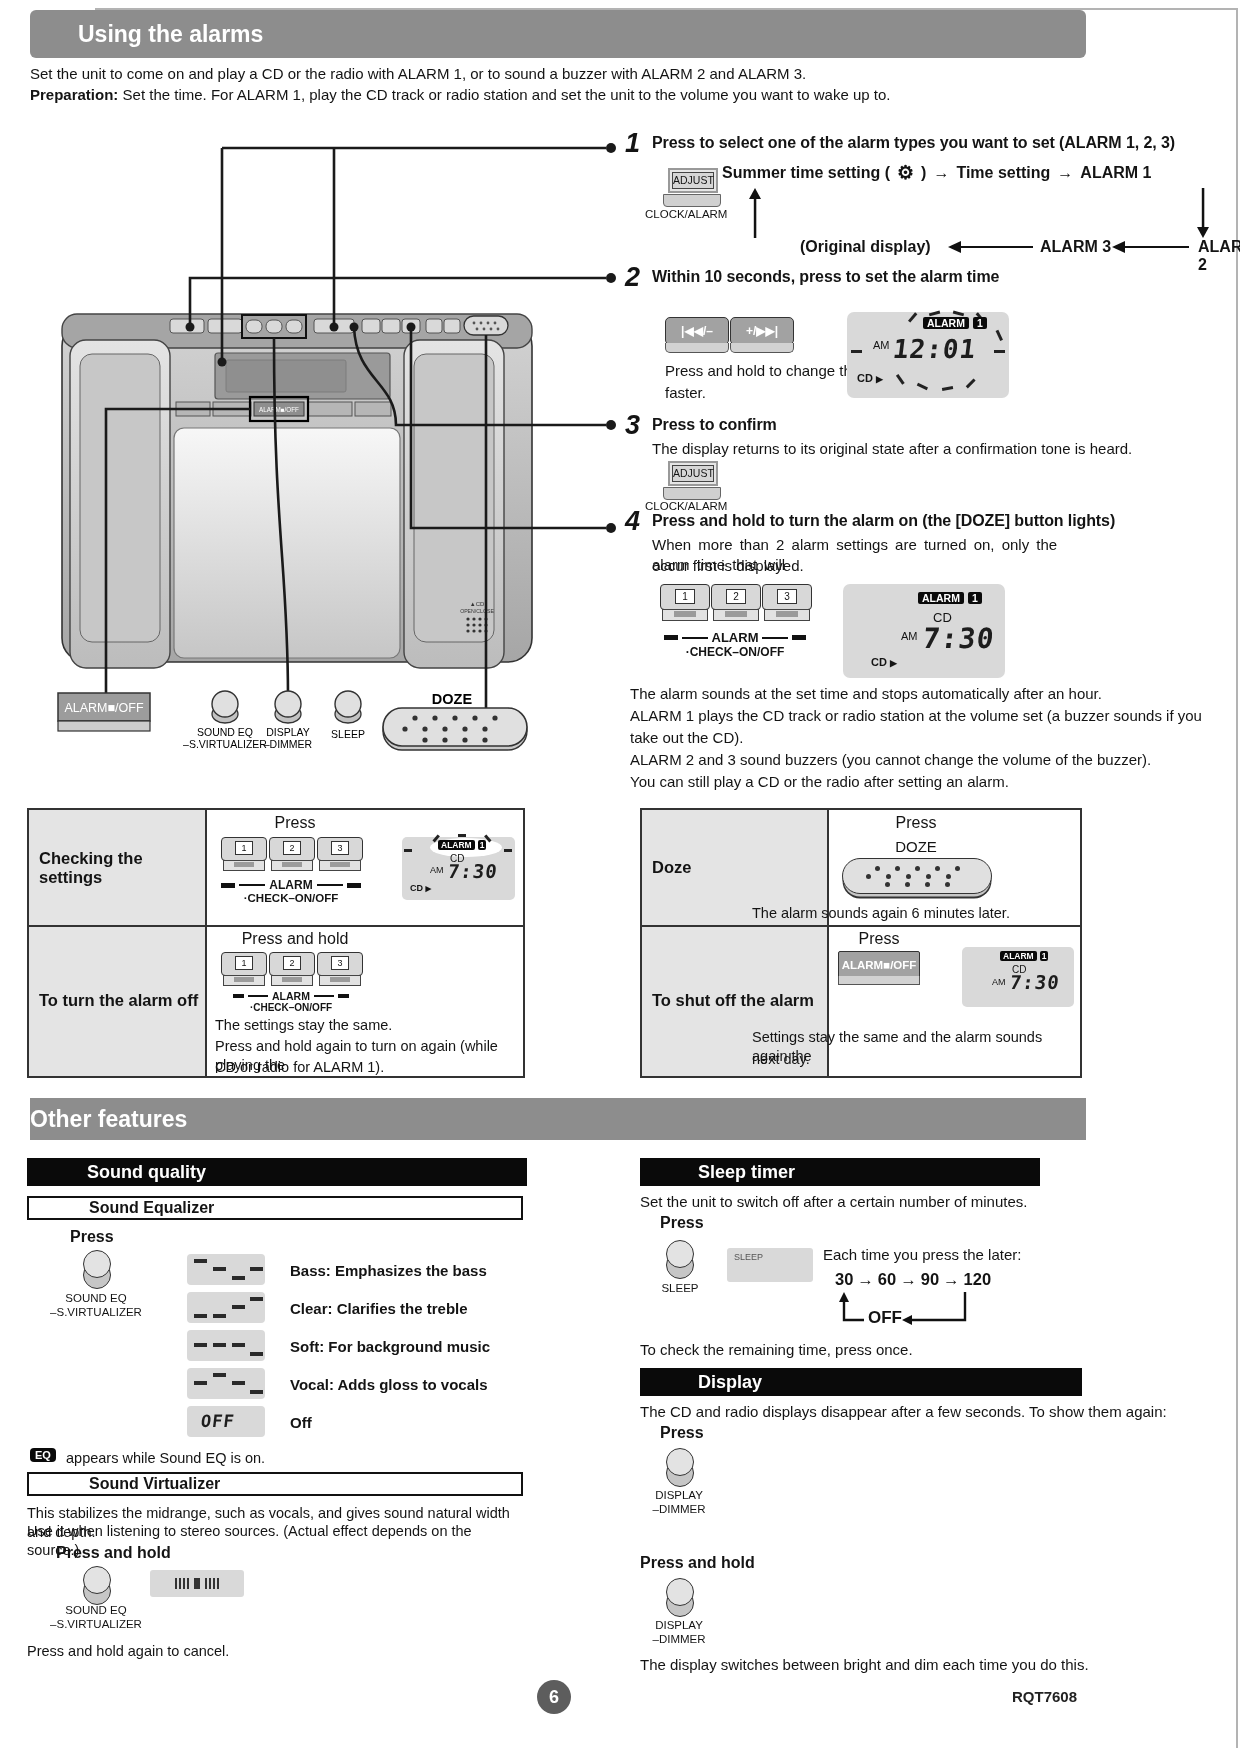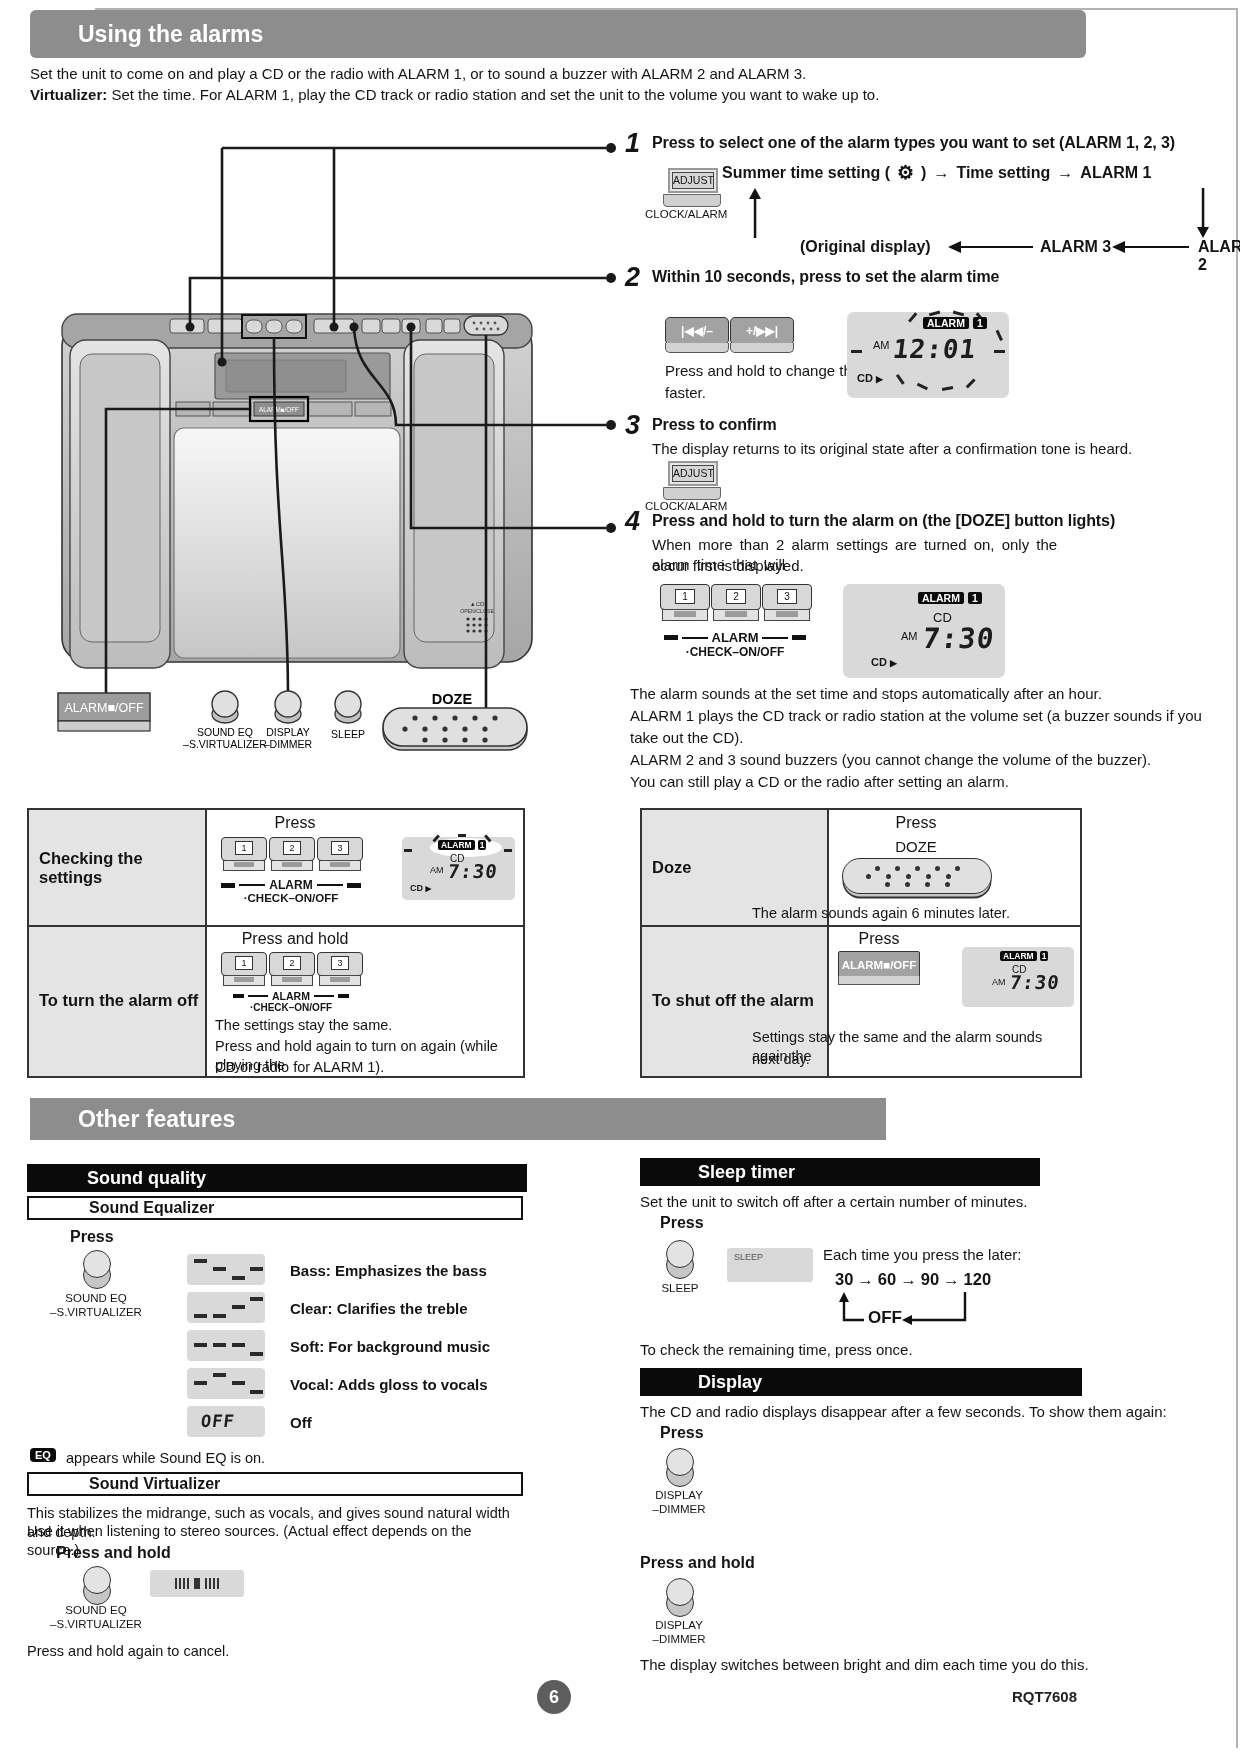--- a/index.html
+++ b/index.html
@@ -64,21 +64,21 @@
 
   <div class="abs" style="left:95px;top:8px;width:1143px;border-top:2px solid #b3b3b3;"></div>
   <div class="abs" style="left:1236px;top:8px;height:1740px;border-left:2px solid #b3b3b3;"></div>
 
   <div class="abs band" style="left:30px;top:10px;width:1056px;height:48px;font-size:23px;padding-left:48px;box-sizing:border-box;border-radius:6px;">
     <span>Using the alarms</span>
   </div>
 
   <div class="abs t15" style="left:30px;top:64px;width:1190px;">Set the unit to come on and play a CD or the radio with ALARM 1, or to sound a buzzer with ALARM 2 and ALARM 3.</div>
   <div class="abs t15" style="left:30px;top:85px;width:1190px;">
-    <span class="b">Virtualizer:</span>
+    <span class="b">Preparation:</span>
     <span>Set the time. For ALARM 1, play the CD track or radio station and set the unit to the volume you want to wake up to.</span>
   </div>
 
   <svg class="abs" style="left:40px;top:110px;" width="585" height="680" viewBox="0 0 585 680">
     <defs>
       <linearGradient id="gB" x1="0" x2="0" y1="0" y2="1">
           <stop offset="0" stop-color="#d2d2d2"></stop>
           <stop offset="1" stop-color="#a6a6a6"></stop>
         </linearGradient>
       <linearGradient id="gL" x1="0" x2="0" y1="0" y2="1">
@@ -475,25 +475,25 @@
         <span class="badge" style="font-size:8.5px;padding:0 2px;">1</span>
       </span>
       <span class="abs" style="left:50px;top:17px;font-size:10px;">CD</span>
       <span class="abs" style="left:30px;top:30px;font-size:9px;">AM</span>
       <span class="abs dseg" style="left:48px;top:24px;font-size:19px;">7:30</span>
     </div>
     <div class="abs t14" style="left:110px;top:218px;">Settings stay the same and the alarm sounds again the</div>
     <div class="abs t14" style="left:110px;top:240px;">next day.</div>
   </div>
 
-  <div class="abs band" style="left:30px;top:1098px;width:856px;height:42px;font-size:23px;padding-left:48px;box-sizing:border-box;">
+  <div class="abs band" style="left:30px;top:1098px;width:1056px;height:42px;font-size:23px;box-sizing:border-box;">
     <span>Other features</span>
   </div>
 
-  <div class="abs bandblk" style="left:27px;top:1158px;width:500px;height:28px;font-size:18px;padding-left:60px;box-sizing:border-box;margin-top:6px;">
+  <div class="abs bandblk" style="left:27px;top:1158px;width:500px;height:28px;font-size:18px;padding-left:60px;box-sizing:border-box;">
     <span>Sound quality</span>
   </div>
   <div class="abs bandout" style="left:27px;top:1196px;width:496px;height:24px;font-size:16px;padding-left:60px;box-sizing:border-box;">
     <span>Sound Equalizer</span>
   </div>
   <div class="abs b" style="left:70px;top:1228px;font-size:16px;">Press</div>
   <div class="knob" style="left:83px;top:1250px;">
       <i class="kb"></i>
       <i class="kt"></i>
     </div>

